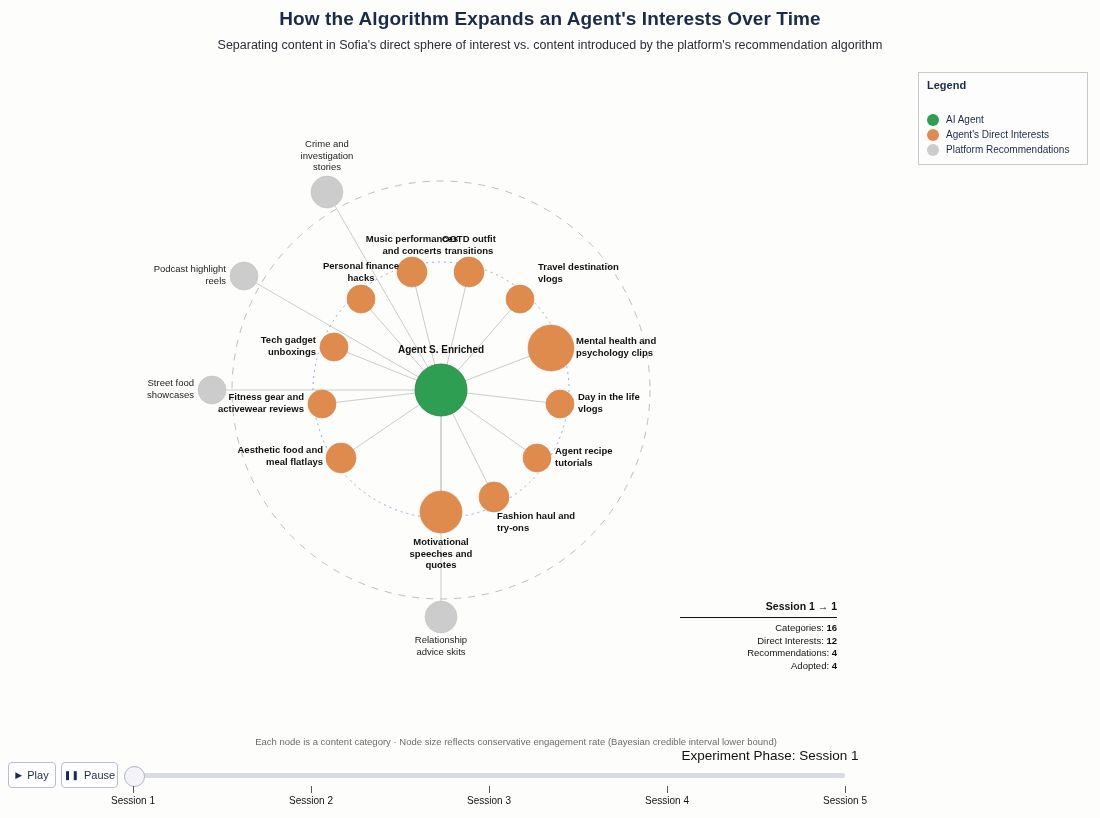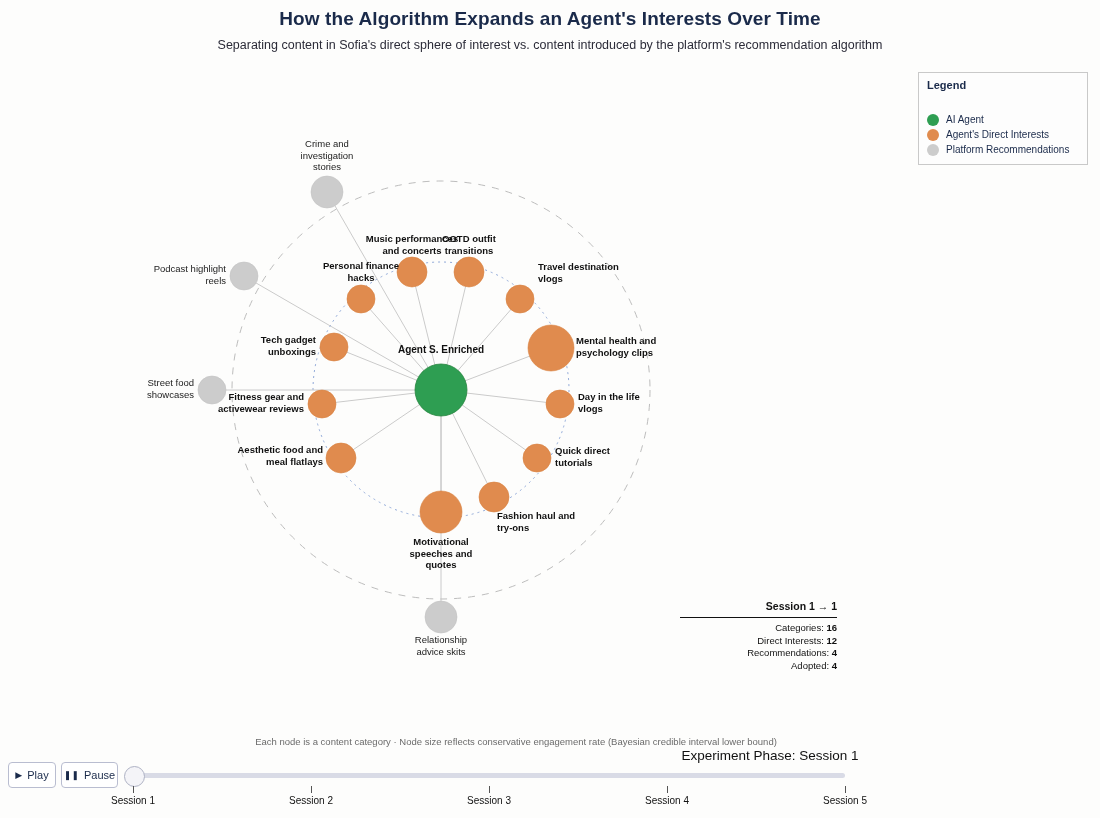--- a/index.html
+++ b/index.html
@@ -248,21 +248,21 @@
 reels</div><div class="node-label rec center" style="top: 634px; left: 291px; width: 300px;">Relationship
 advice skits</div><div class="node-label direct center" style="top: 233px; left: 262px; width: 300px;">Music performances
 and concerts</div><div class="node-label direct center" style="top: 260px; left: 211px; width: 300px;">Personal finance
 hacks</div><div class="node-label direct center" style="top: 233px; left: 319px; width: 300px;">OOTD outfit
 transitions</div><div class="node-label direct right" style="top: 261px; left: 538px;">Travel destination
 vlogs</div><div class="node-label direct left" style="top: 334px; left: 0px; width: 316px;">Tech gadget
 unboxings</div><div class="node-label direct right" style="top: 335px; left: 576px;">Mental health and
 psychology clips</div><div class="node-label direct left" style="top: 391px; left: 0px; width: 304px;">Fitness gear and
 activewear reviews</div><div class="node-label direct right" style="top: 391px; left: 578px;">Day in the life
 vlogs</div><div class="node-label direct left" style="top: 444px; left: 0px; width: 323px;">Aesthetic food and
-meal flatlays</div><div class="node-label direct right" style="top: 445px; left: 555px;">Quick direct
+meal flatlays</div><div class="node-label direct right" style="top: 445px; left: 555px;">Agent recipe
 tutorials</div><div class="node-label direct center" style="top: 536px; left: 291px; width: 300px;">Motivational
 speeches and
 quotes</div><div class="node-label direct right" style="top: 510px; left: 497px;">Fashion haul and
 try-ons</div><div class="node-label agent center" style="left: 291px; width: 300px; top: 344px;">Agent S. Enriched</div></div>
 
 <div id="legend">
   <div id="legend-title">Legend</div>
   <div id="legend-rows">
       <div class="legend-row">
         <span class="legend-swatch" style="background: rgb(46, 158, 82);"></span>

